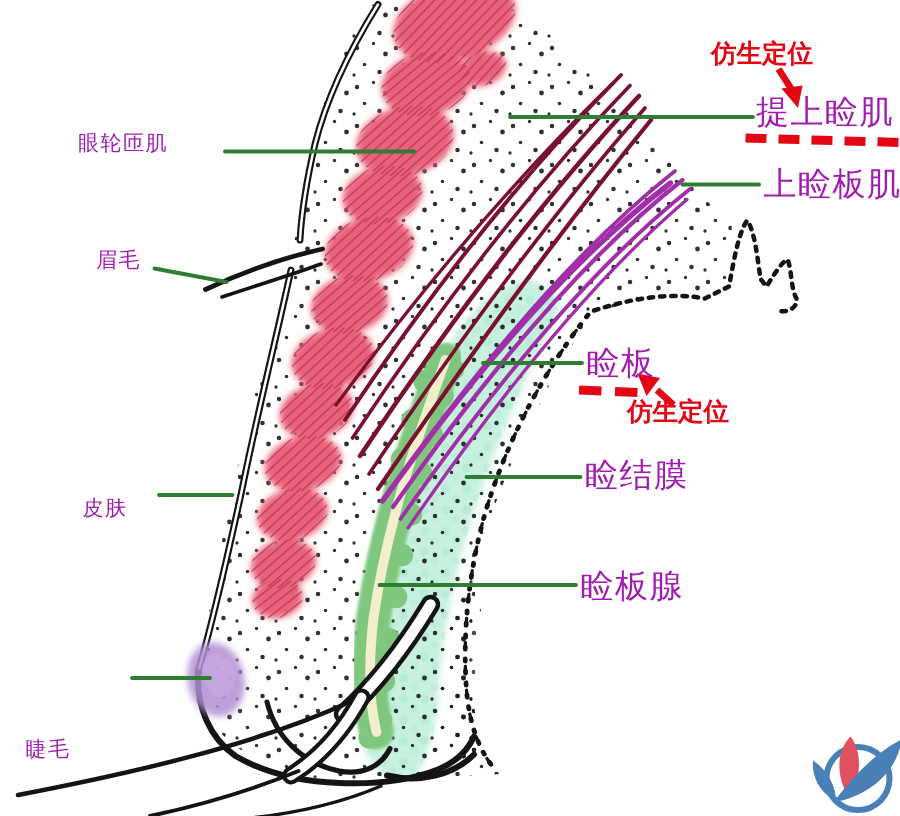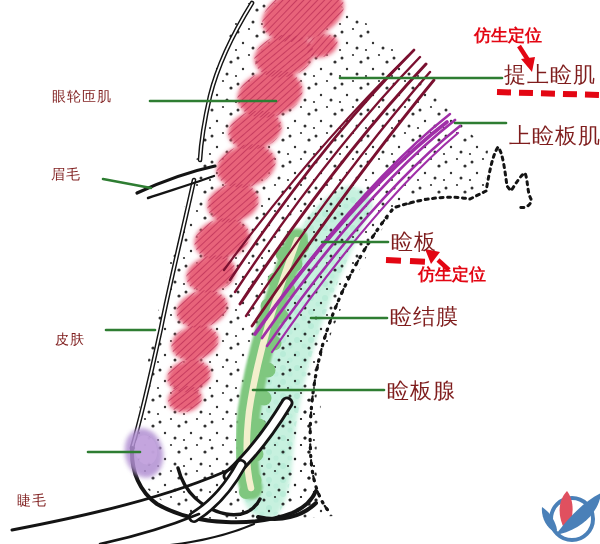--- a/index.html
+++ b/index.html
@@ -1,19 +1,19 @@
 <!DOCTYPE html>
 <html><head>
 <meta charset="utf-8">
 <style>
   html,body{margin:0;padding:0;background:#ffffff;}
   .stage{position:relative;width:600px;height:544px;background:#ffffff;overflow:hidden;
          font-family:"Liberation Serif","DejaVu Serif",serif;}
   .stage svg{position:absolute;left:0;top:0;}
-  .lbl{position:absolute;color:#7f1d1d;letter-spacing:1px;line-height:1;white-space:nowrap;}
+  .lbl{position:absolute;color:#a21caf;letter-spacing:1px;line-height:1;white-space:nowrap;}
   .lbl-left{font-size:14px;}
   .lbl-right{font-size:22px;}
   .lbl-red{font-size:17px;font-weight:bold;color:#e30613;
            font-family:Liberation Sans, sans-serif;letter-spacing:0px;}
 </style>
 </head>
 <body>
 
 <div class="stage">
 
@@ -187,24 +187,24 @@
 
     <g>
       <circle cx="572" cy="519" r="21" fill="none" stroke="#4a80b8" stroke-width="4"></circle>
       <path d="M565,530 C 557,516 558,500 567,491 C 575,501 574,519 567,530 Z" fill="#e0505f" stroke="none"></path>
       <path d="M557,533 C 571,515 585,501 601,493 C 599,511 584,528 560,534 Z" fill="#4a80b8" stroke="none"></path>
       <path d="M554,532 C 546,527 541,517 542,507 C 550,512 556,522 557,530 Z" fill="#4a80b8" stroke="none"></path>
     </g>
   </svg>
 
   <div class="lbl lbl-left" style="left:52px;top:90px">眼轮匝肌</div>
-  <div class="lbl lbl-left" style="left:51px;top:168px">眉毛</div>
+  <div class="lbl lbl-left" style="left:64px;top:168px">眉毛</div>
   <div class="lbl lbl-left" style="left:55px;top:333px">皮肤</div>
   <div class="lbl lbl-left" style="left:17px;top:494px">睫毛</div>
   <div class="lbl lbl-right" style="left:504px;top:64px">提上睑肌</div>
-  <div class="lbl lbl-right" style="left:509px;top:125px">上睑板肌</div>
+  <div class="lbl lbl-right" style="left:509px;top:112px">上睑板肌</div>
   <div class="lbl lbl-right" style="left:391px;top:231px">睑板</div>
   <div class="lbl lbl-right" style="left:387px;top:380px">睑板腺</div>
   <div class="lbl lbl-right" style="left:390px;top:306px">睑结膜</div>
 
   <div class="lbl lbl-red" style="left:474px;top:27px">仿生定位</div>
   <div class="lbl lbl-red" style="left:418px;top:266px">仿生定位</div>
 </div>
 
 </body></html>

